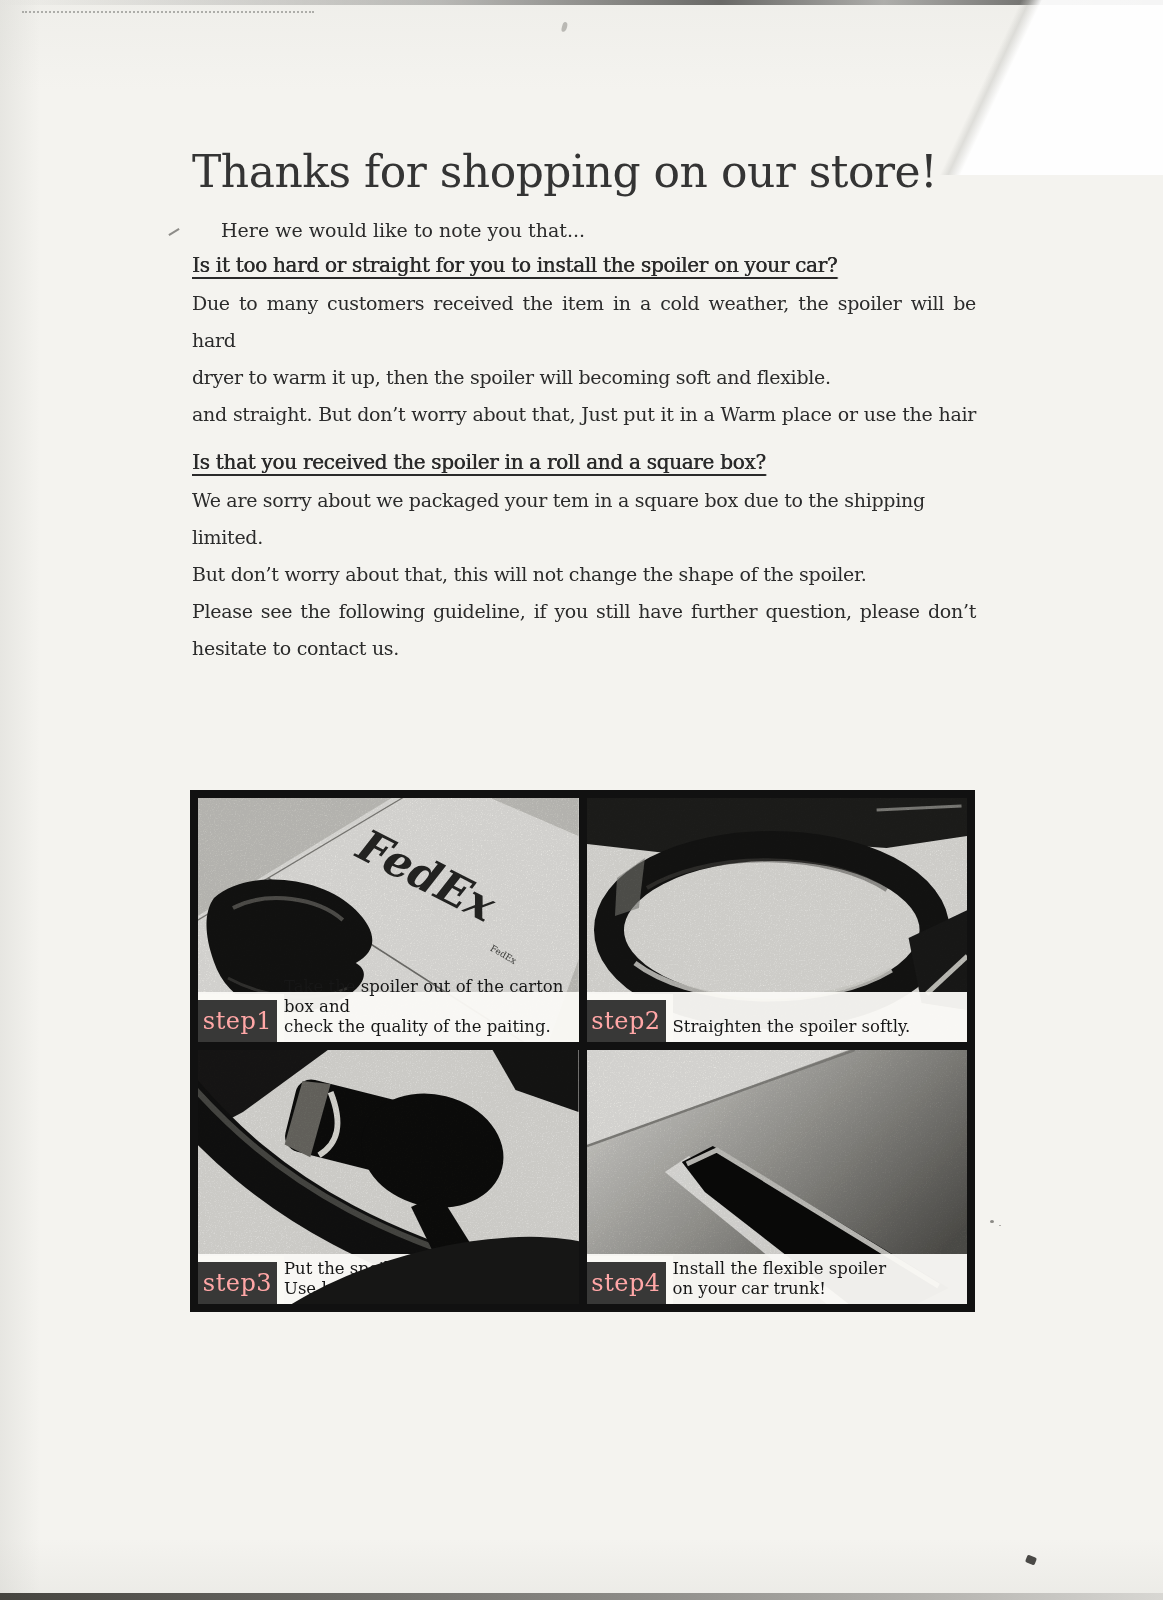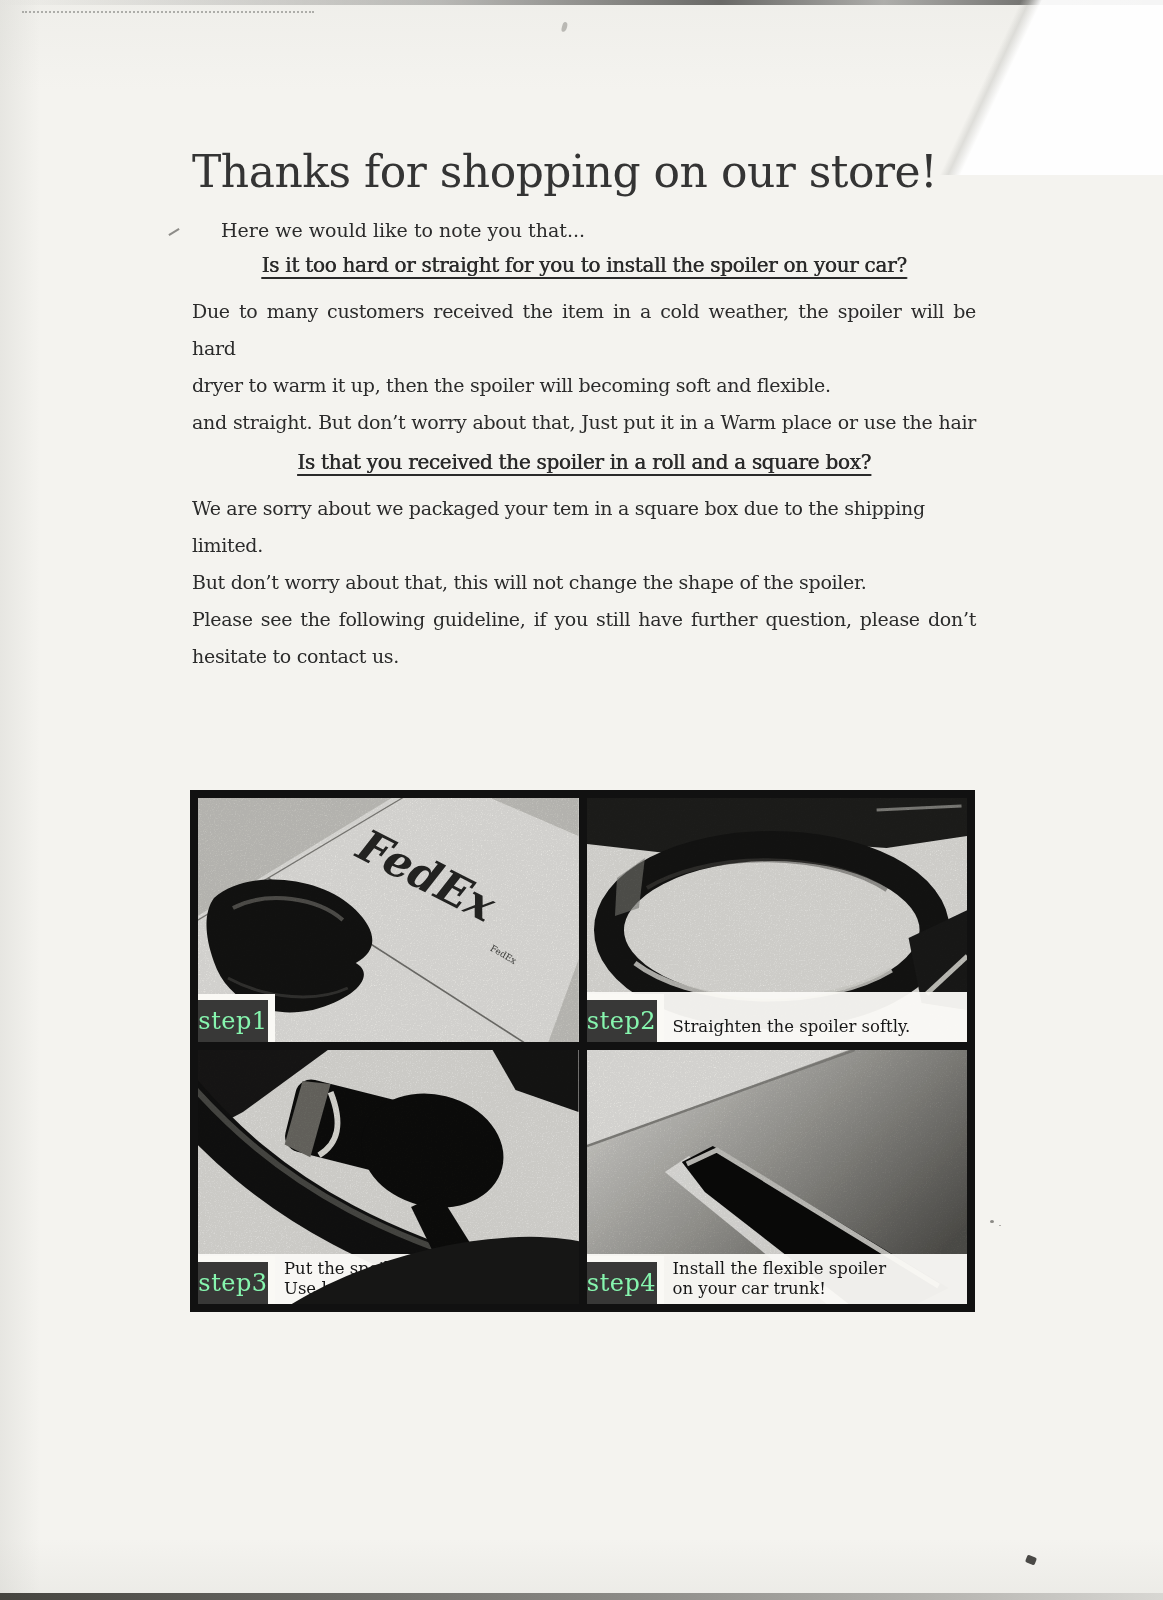--- a/index.html
+++ b/index.html
@@ -22,21 +22,21 @@
   .page-title {
     position:absolute; top:146px; left:192px; width:784px;
     font-size:44px; font-weight:normal; color:#343434; letter-spacing:-0.5px;
     white-space:nowrap;
   }
   .intro { position:absolute; top:219px; left:184px; width:784px; font-size:19px;margin-left:37px; }
   .sec-heading {
     font-size:20px; color:#2a2a2a;
     text-decoration:underline; text-underline-offset:5px; text-decoration-thickness:1.5px;
     text-shadow:0.5px 0 0 currentColor;
-    margin-bottom:16px; white-space:nowrap;text-align:center;
+    margin-bottom:8px; white-space:nowrap;
   }
   .body-block { position:absolute; left:192px; width:784px; font-size:19px; letter-spacing:-0.3px; }
   #section1 { top:253px; }
   #section2 { top:450px; }
   .line { line-height:37px; }
   .line.jl { text-align:justify; text-align-last:justify; }
   .signoff { position:absolute; top:748px; left:192px; font-size:19px;margin-top:48px; }
 
   
   .guide-grid {
@@ -50,21 +50,21 @@
   .caption-strip {
     position:absolute; left:0; right:0; bottom:0; height:50px; z-index:2;
     background:rgba(244,243,239,.96);
     display:flex; align-items:flex-end;
   }
   .chip-wrap {
     position:absolute; left:0; bottom:0; z-index:3;
     background:#f4f3ef; padding:6px 7px 0 0;
   }
   .step-chip {
-    width:70px; height:42px; background:#3b3b3a; color:#86efac;
+    width:79px; height:42px; background:#3b3b3a; color:#fca5a5;
     font-size:24px; display:flex; align-items:center; justify-content:center;
     letter-spacing:0.5px;
   }
   .caption { margin-left:86px; padding-bottom:5px; font-size:16.5px; line-height:20px; color:#1c1c1c; }
   .p3-band {
     position:absolute; z-index:4; pointer-events:none;
     right:-60px; bottom:-58px; width:430px; height:110px;
     background:#1b1b1a; transform:rotate(-13deg);
     border-radius:55% 45% 0 0 / 90% 70% 0 0;
   }
@@ -121,20 +121,26 @@
       <polygon points="-20,130 235,-25 420,55 345,260 15,260" fill="#f6f5f1"></polygon>
       <line x1="70" y1="80" x2="335" y2="250" stroke="#7d7c78" stroke-width="1.6"></line>
       <line x1="-10" y1="128" x2="238" y2="-20" stroke="#8a8985" stroke-width="1.2"></line>
       <text x="160" y="78" font-size="44" font-style="italic" font-weight="bold" fill="#2e2e2d" transform="rotate(27 200 60)">FedEx</text>
       <text x="292" y="152" font-size="9" fill="#4a4a48" transform="rotate(30 292 152)">FedEx</text>
       <path d="M 16,100 C 50,70 125,78 158,112 C 178,132 182,152 158,165 C 178,176 160,200 115,212 C 66,222 28,200 16,164 C 6,136 6,114 16,100 Z" fill="#1b1b1a"></path>
       <path d="M 35,110 C 70,92 120,100 145,122" stroke="#6e6d68" stroke-width="4" fill="none" opacity="0.8"></path>
       <path d="M 30,180 C 70,202 120,204 150,190" stroke="#555450" stroke-width="3" fill="none" opacity="0.6"></path>
       <rect width="381" height="244" filter="url(#n1)" opacity="0.16"></rect>
     </svg>
+    <div class="caption-strip">
+      <div class="caption">
+        <span style="display:block">Take the spoiler out of the carton box and</span>
+        <span style="display:block">check the quality of the paiting.</span>
+      </div>
+    </div>
     <div class="chip-wrap">
       <div class="step-chip">step1</div>
     </div>
   </div>
 
   <div class="panel">
     <svg class="photo" viewBox="0 0 381 244" preserveAspectRatio="none">
       <defs>
         <filter id="n2">
             <feTurbulence type="fractalNoise" baseFrequency="0.8" numOctaves="2"></feTurbulence>

